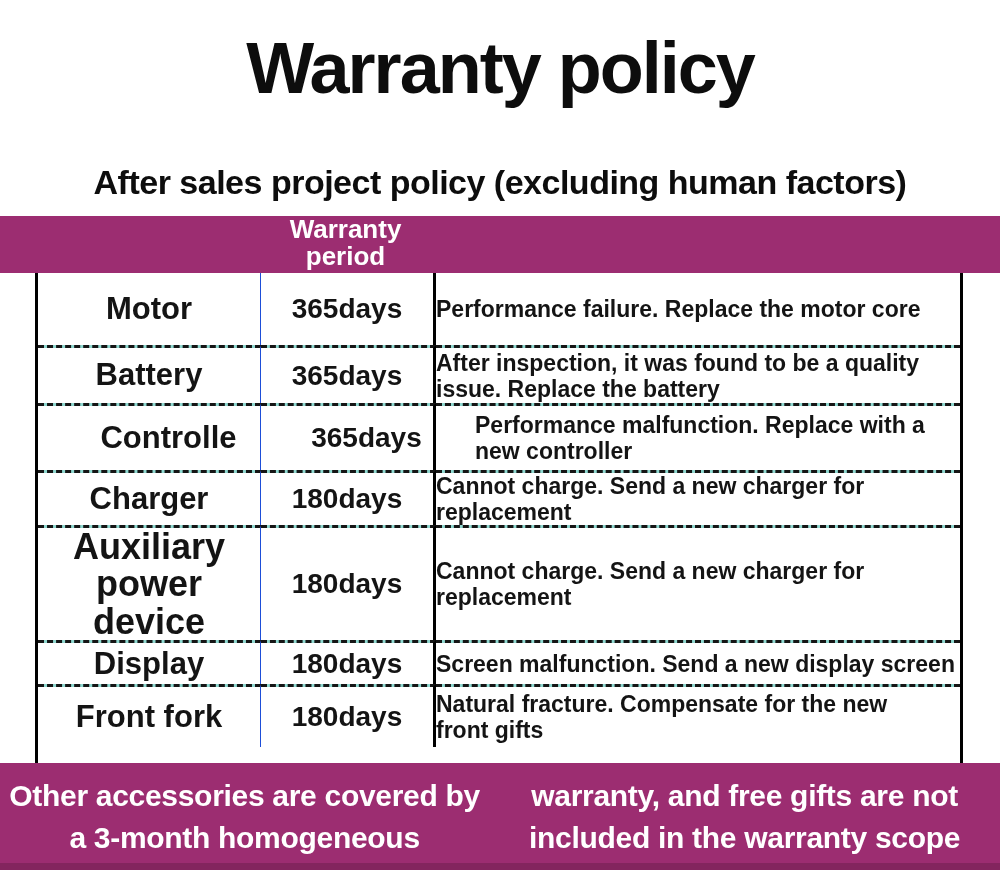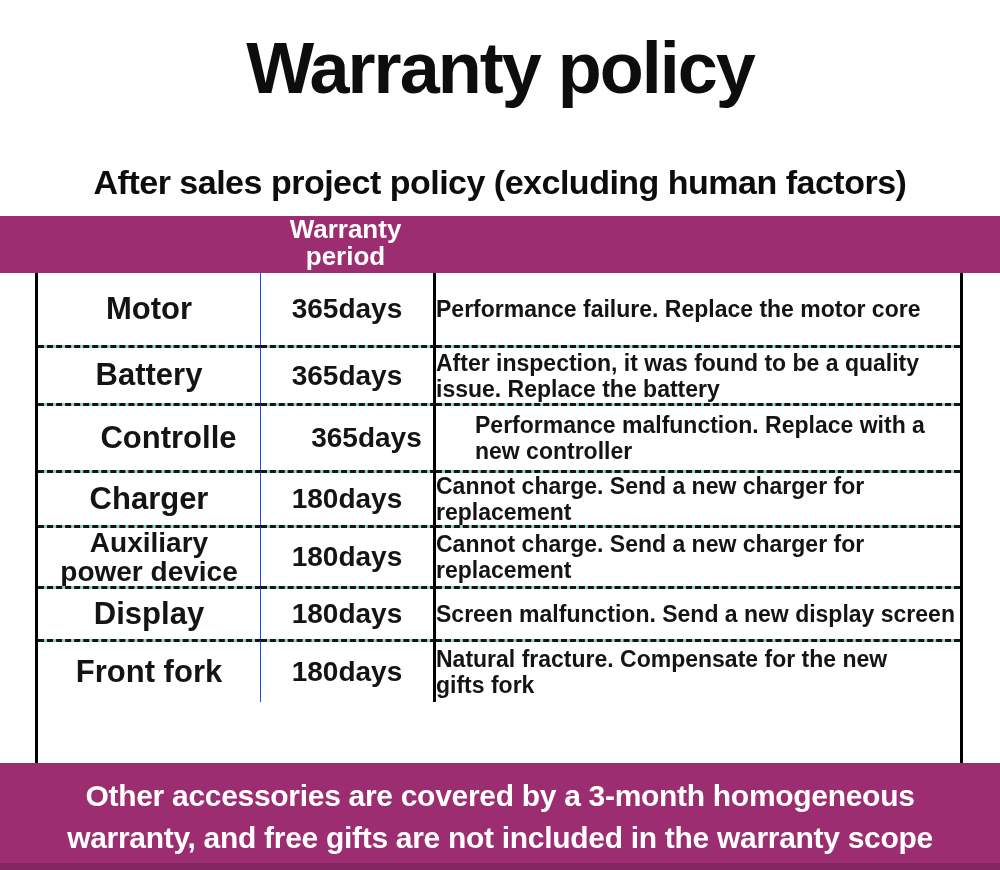--- a/index.html
+++ b/index.html
@@ -46,30 +46,30 @@
         white-space:pre-line;line-height:1.04;}
   td.c2{border-right:3px solid #000;text-align:center;font-size:28px;font-weight:700;}
   td.c3{font-size:23px;font-weight:700;padding:2px 6px 2px 12px;line-height:1.13;
         white-space:pre-line;text-align:left;}
   tr.r1 td{height:72px;}
   tr.r2 td{height:58px;}
   tr.r3 td{height:67px;padding-left:39px;}
   tr.r4 td{height:55px;}
   tr.r5 td{height:58px;}
   tr.r6 td{height:64px;}
-  tr.r7 td{height:53px;margin-top:44px;}
+  tr.r7 td{height:44px;margin-top:44px;}
   tr.r8 td{height:63px;}
   tr + tr td{border-top:3px dashed #151515;}
-  tr.r5 td.c1{font-size:28px;}
+  tr.r5 td.c1{font-size:36px;}
   tr.r6 td.c1{font-size:24px;}
 
   .footer{
     position:absolute;left:0;top:763px;width:1000px;height:107px;
     background:var(--band);color:#fff;
-    display:flex;flex-direction:column;justify-content:center;align-items:center;
+    display:flex;flex-direction:row;justify-content:center;align-items:center;
     font-size:30px;font-weight:700;letter-spacing:-0.3px;line-height:42px;
     box-shadow:inset 0 -7px 0 rgba(0,0,0,0.16);
     text-align:center;
   }
 </style>
 </head>
 <body>
 
 <div class="page">
 
@@ -123,21 +123,21 @@
         </tr>
         <tr class="r7">
           <td class="c1">Display</td>
           <td class="c2">180days</td>
           <td class="c3">Screen malfunction. Send a new display screen</td>
         </tr>
         <tr class="r8">
           <td class="c1">Front fork</td>
           <td class="c2">180days</td>
           <td class="c3">Natural fracture. Compensate for the new
-gifts fork</td>
+front gifts</td>
         </tr>
       </tbody>
     </table>
   </div>
 
   <div class="footer">
     <div>Other accessories are covered by a 3-month homogeneous</div>
     <div>warranty, and free gifts are not included in the warranty scope</div>
   </div>
 

